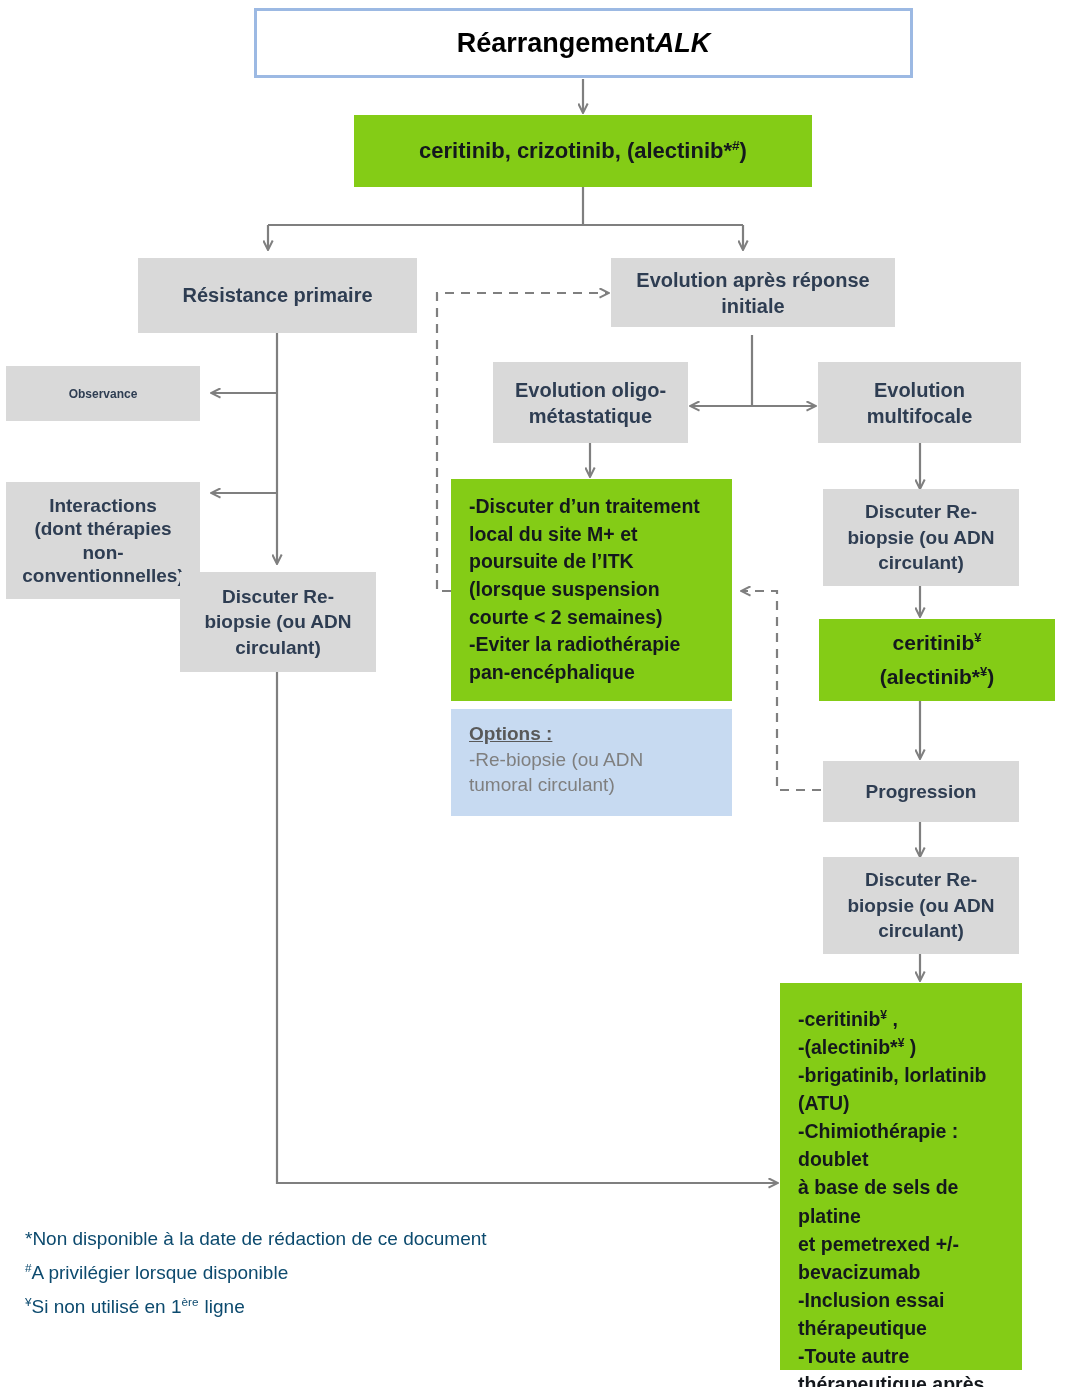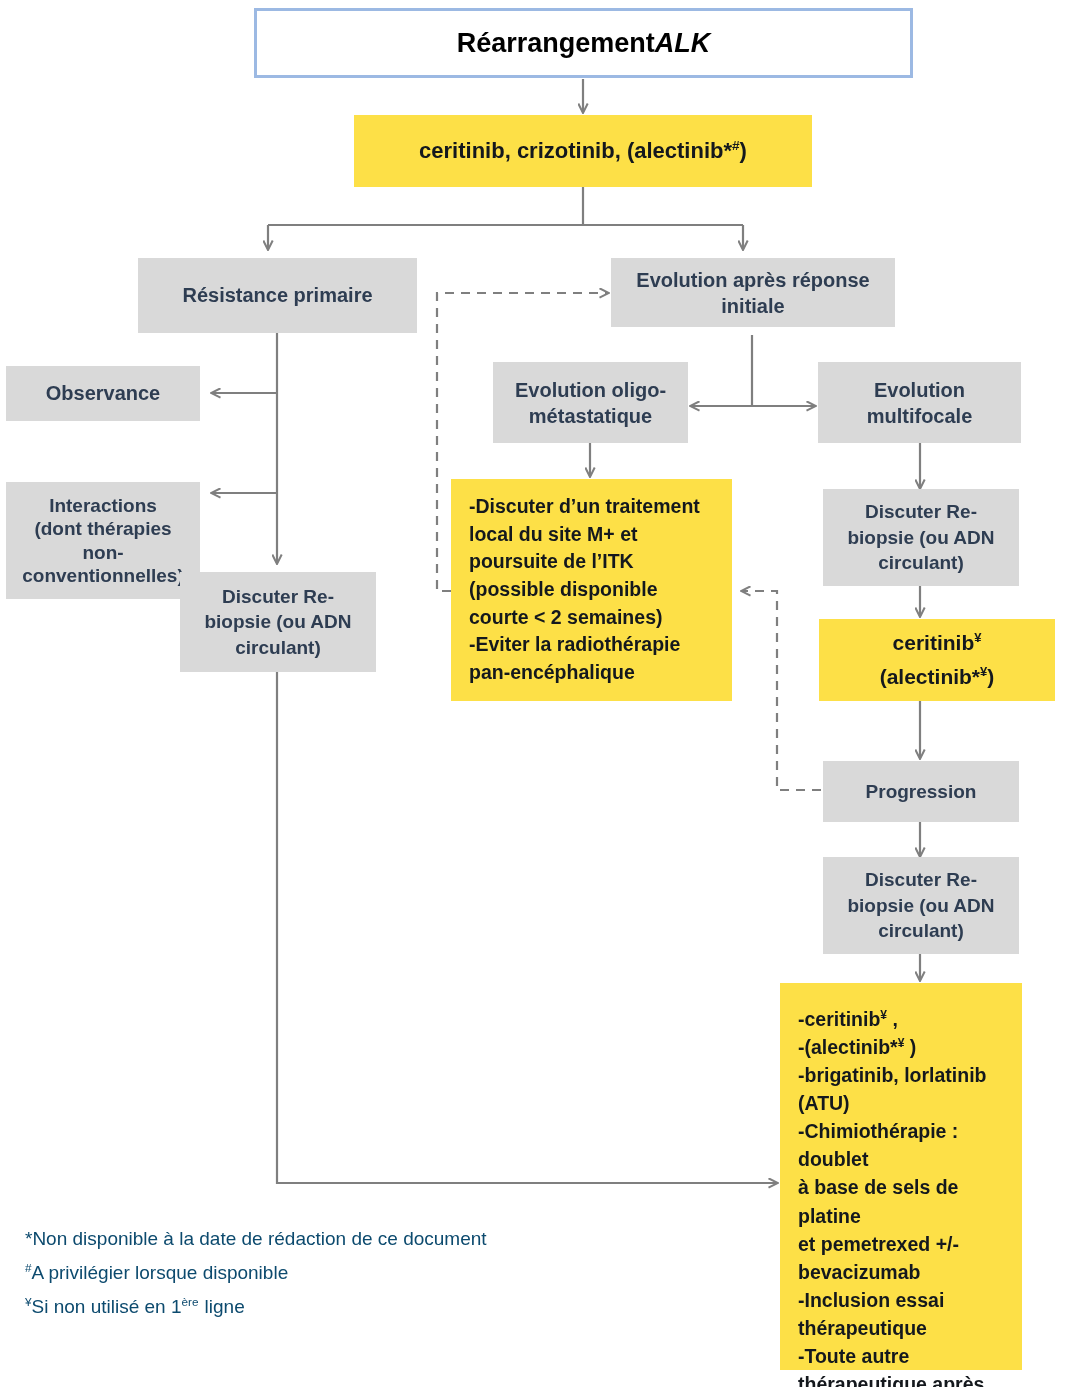--- a/index.html
+++ b/index.html
@@ -1,21 +1,21 @@
 <!DOCTYPE html>
 <html><head>
 <meta charset="utf-8">
 <style>
   html,body{margin:0;padding:0;background:#ffffff;}
   body{font-family:"Liberation Sans",sans-serif;}
   #page{position:relative;width:1067px;height:1387px;background:#ffffff;overflow:hidden;}
 
   .box{position:absolute;box-sizing:border-box;display:flex;align-items:center;justify-content:center;text-align:center;}
   .gray{background:#d9d9d9;color:#2e3d52;font-weight:bold;}
-  .blue{background:#fde047;color:#14181d;font-weight:bold;}
+  .blue{background:#84cc16;color:#14181d;font-weight:bold;}
   .title-box{background:#ffffff;border:3px solid #9cb9e3;color:#000000;font-weight:bold;}
 
   .lt{justify-content:flex-start;text-align:left;align-items:flex-start;}
   .sup{font-size:0.62em;vertical-align:super;line-height:0;font-weight:bold;}
   .ital{font-style:italic;}
 
   svg.wires{position:absolute;left:0;top:0;width:1067px;height:1387px;pointer-events:none;}
 
   .note{position:absolute;color:#0c4a6e;font-size:19px;white-space:nowrap;text-align:right;}
   .optwrap{position:absolute;box-sizing:border-box;background:#c7daf1;padding:14px 14px 16px 18px;}
@@ -81,21 +81,21 @@
   </div>
 
   <div class="box blue" style="left:354px;top:115px;width:458px;height:72px;font-size:22px;">
     <span><span>ceritinib, crizotinib, (alectinib*</span><span class="sup">#</span><span>)</span></span>
   </div>
 
   <div class="box gray" style="left:138px;top:258px;width:279px;height:75px;font-size:20px;">
     <span>Résistance primaire</span>
   </div>
 
-  <div class="box gray" style="left:6px;top:366px;width:194px;height:55px;font-size:20px;">
+  <div class="box gray" style="left:6px;top:366px;width:194px;height:55px;font-size:12px;">
     <span>Observance</span>
   </div>
 
   <div class="box gray" style="left:6px;top:434px;width:194px;height:117px;font-size:19px;line-height:1.22;flex-direction:column;justify-content:center;margin-top:48px;">
     <span>Interactions</span>
     <span>(dont thérapies</span>
     <span>non-</span>
     <span>conventionnelles)</span>
   </div>
 
@@ -117,26 +117,31 @@
 
   <div class="box gray" style="left:818px;top:362px;width:203px;height:81px;font-size:20px;line-height:1.3;flex-direction:column;justify-content:center;">
     <span>Evolution</span>
     <span>multifocale</span>
   </div>
 
   <div class="box blue lt" style="left:451px;top:479px;width:281px;height:222px;font-size:19.5px;line-height:1.42;flex-direction:column;padding:14px 10px 10px 18px;">
     <span>-Discuter d’un traitement</span>
     <span>local du site M+ et</span>
     <span>poursuite de l’ITK</span>
-    <span>(possible disponible</span>
+    <span>(lorsque suspension</span>
     <span>courte &lt; 2 semaines)</span>
     <span>-Eviter la radiothérapie</span>
     <span>pan-encéphalique</span>
   </div>
 
+  <div class="optwrap" style="left:451px;top:709px;width:281px;height:107px;">
+    <span class="opt-title">Options :</span>
+    <span class="opt-body">-Re-biopsie (ou ADN</span>
+    <span class="opt-body">tumoral circulant)</span>
+  </div>
 
   <div class="box gray" style="left:823px;top:489px;width:196px;height:97px;font-size:19px;line-height:1.35;flex-direction:column;justify-content:center;">
     <span>Discuter Re-</span>
     <span>biopsie (ou ADN</span>
     <span>circulant)</span>
   </div>
 
   <div class="box blue" style="left:783px;top:619px;width:236px;height:82px;font-size:21px;line-height:1.6;flex-direction:column;justify-content:center;margin-left:36px;">
     <span><span>ceritinib</span><span class="sup">¥</span></span>
     <span><span>(alectinib*</span><span class="sup">¥</span><span>)</span></span>

